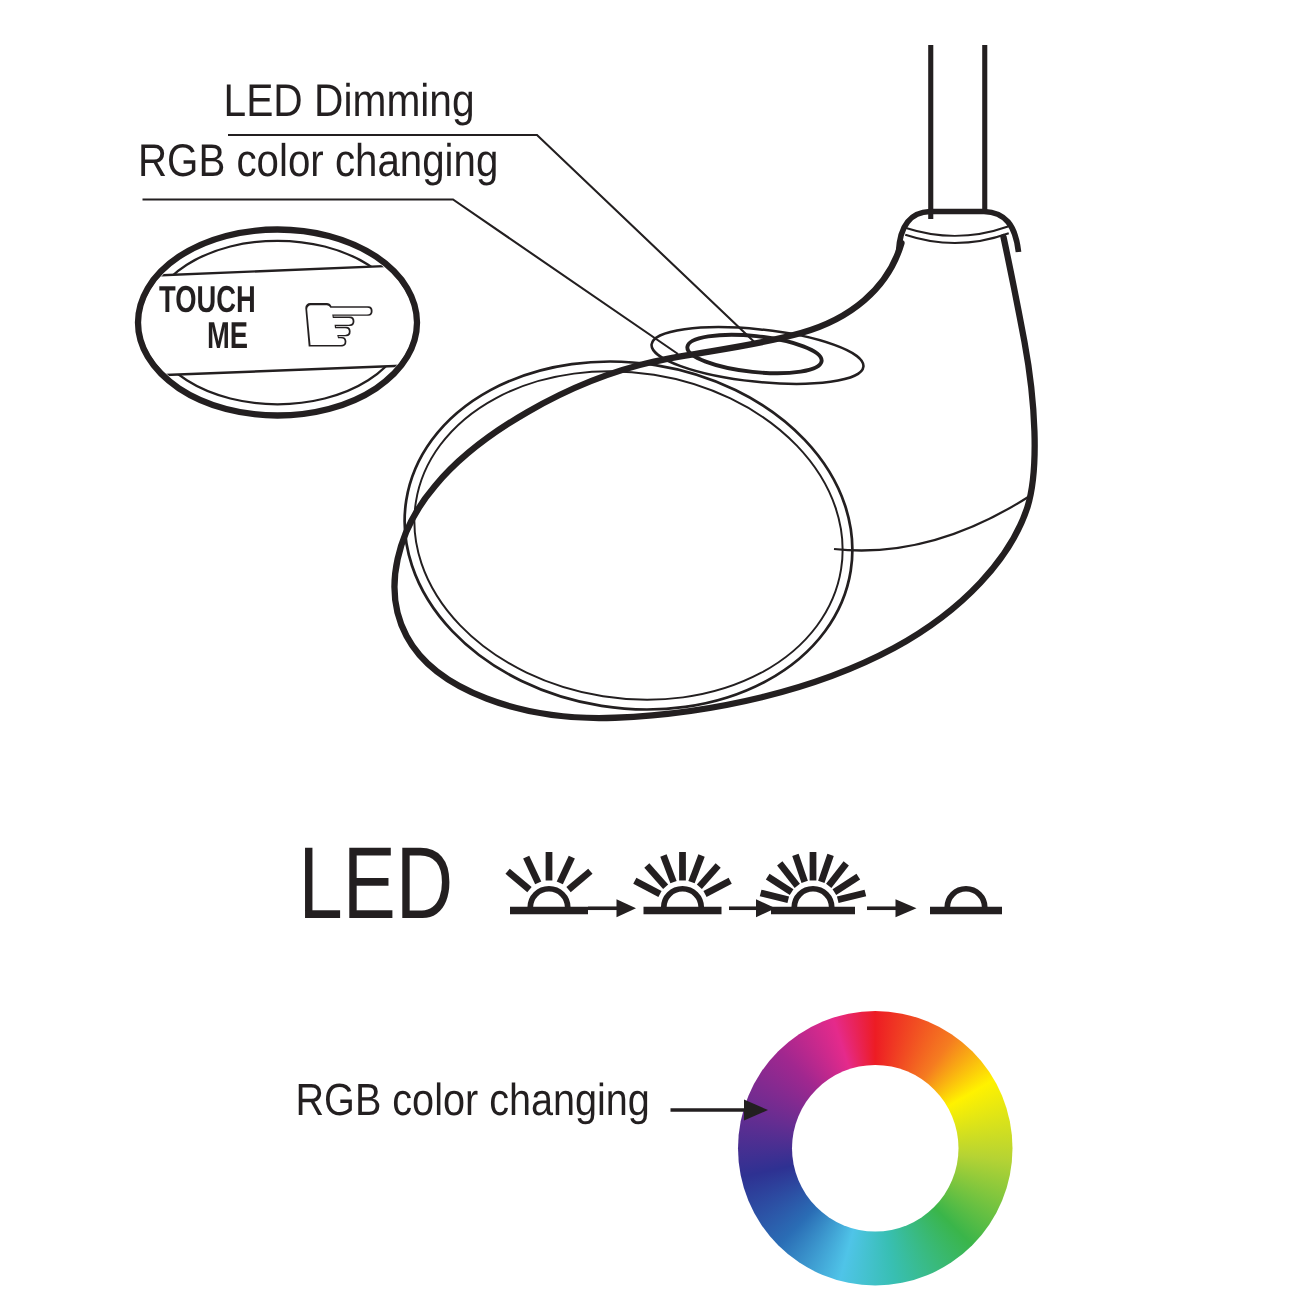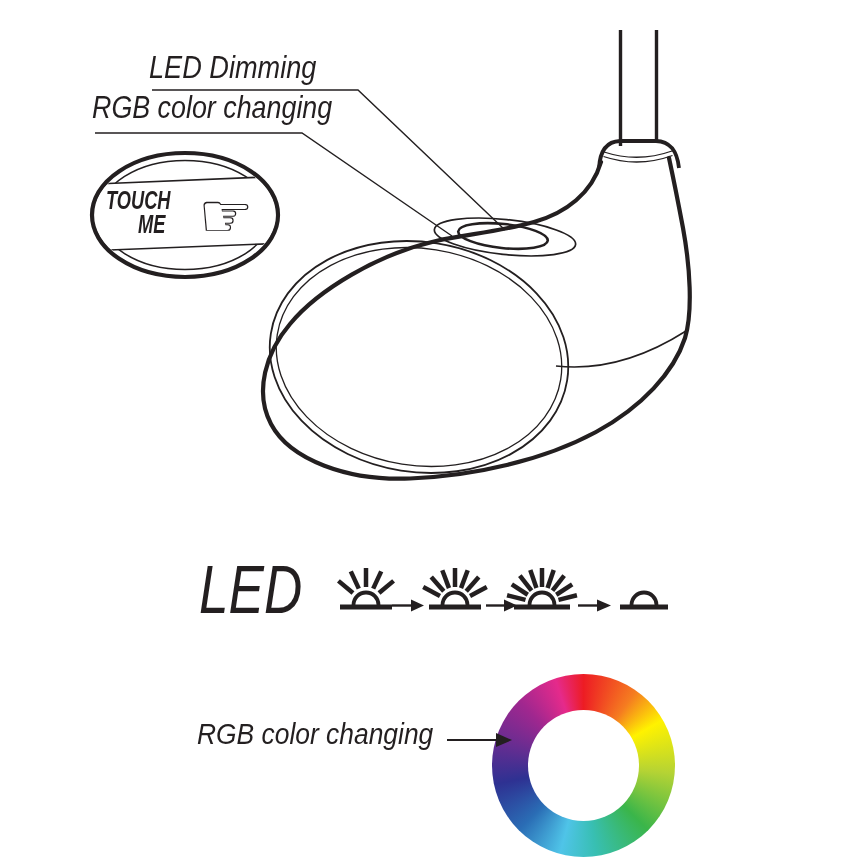--- a/index.html
+++ b/index.html
@@ -1,20 +1,20 @@
 <!DOCTYPE html>
 <html style="--ink: #231f20; --bg: #ffffff;"><head>
 <meta charset="utf-8">
 <style>
   :root{ --ink:#231f20; --bg:#ffffff; }
   html,body{margin:0;padding:0;background:#fff;}
   .stage{
     position:relative; width:780px; height:868px;
     background:var(--bg); overflow:hidden;
-    font-family:"Liberation Sans", sans-serif; color:var(--ink);font-style:italic;
+    font-family:"Liberation Sans", sans-serif; color:var(--ink);
   }
   .art{ position:absolute; left:0; top:0; z-index:2; pointer-events:none; }
   .art .ln{ stroke:var(--ink); fill:none; }
   .art .fl{ fill:var(--ink); stroke:none; }
   .art .wh{ fill:#ffffff; stroke:none; }
   .txt{ position:absolute; z-index:3; white-space:nowrap; line-height:1; transform-origin:left top; }
   #lbl-led-dim   { left:149px; top:52px;  font-size:30.5px; transform:scale(.89,1); }
   #lbl-rgb-top   { left:92px;  top:92px;  font-size:30.5px; transform:scale(.88,1); }
   #touch-line1   { left:106px; top:188px; font-size:25px; font-weight:bold; transform:scale(.73,1); }
   #touch-line2   { left:138px; top:212px; font-size:25px; font-weight:bold; transform:scale(.73,1); }

